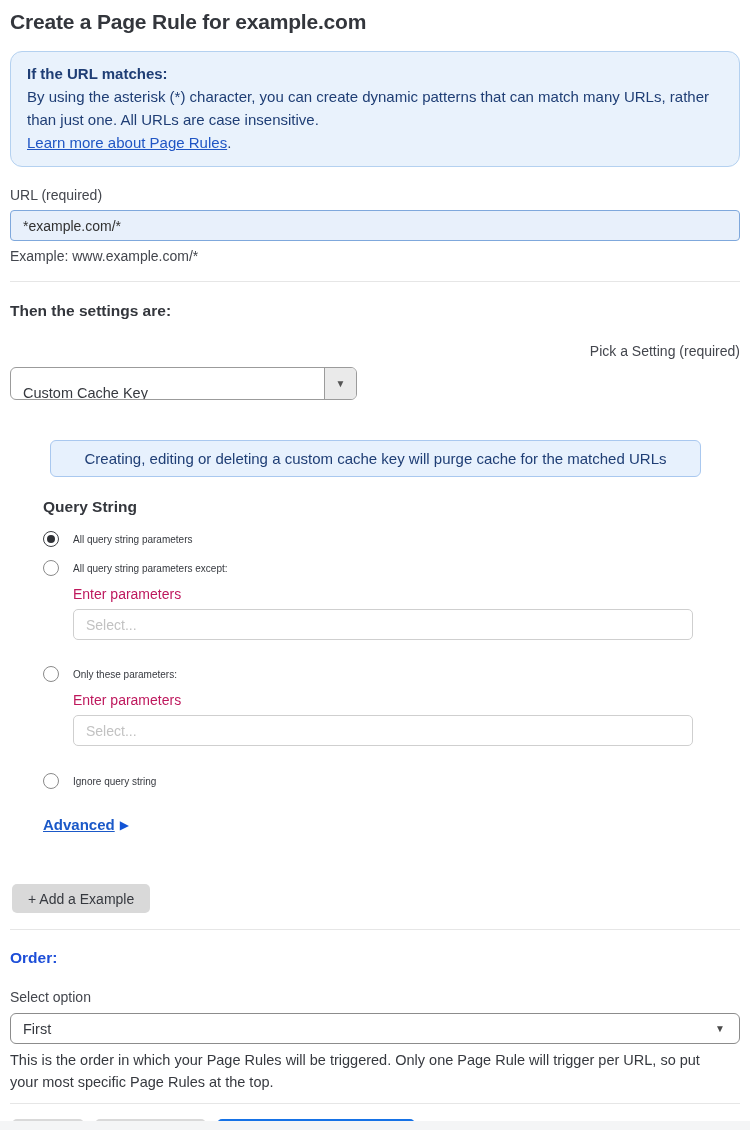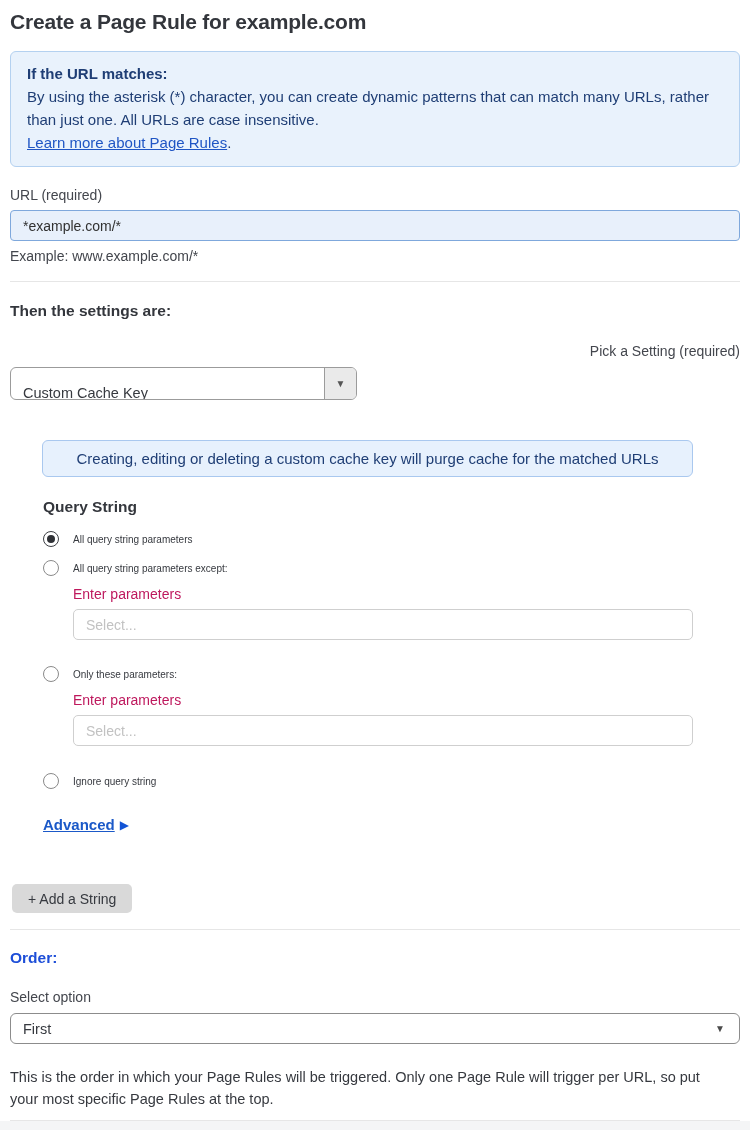--- a/index.html
+++ b/index.html
@@ -3,21 +3,21 @@
 <meta charset="utf-8">
 <style>
   * { margin:0; padding:0; box-sizing:border-box; }
   html,body { width:750px; height:1130px; background:#ffffff; overflow:hidden; }
   body { font-family:"Liberation Sans","DejaVu Sans",sans-serif; color:#36393f; position:relative; }
   .container { padding:8px 10px 0 10px; }
 
   h1.page-title { font-size:21px; font-weight:700; color:#33363c; letter-spacing:-0.2px; line-height:28px; }
 
   .info-box {
-    margin-top:15px; background:#e9f2fc; border:1px solid #b4d1f0; border-radius:6px;
+    margin-top:15px; background:#e9f2fc; border:1px solid #b4d1f0; border-radius:12px;
     padding:10px 16px 12px 16px; color:#1f3e75; font-size:15px; line-height:23px;
   }
   .info-box .info-heading { font-weight:700; }
   .info-box a.info-link { color:#1f55c4; text-decoration:underline; cursor:pointer; }
 
   .field-label { margin-top:20px; font-size:14px; color:#43464d; }
   .url-input {
     margin-top:7px; width:100%; height:31px; background:#e8f0fb; border:1px solid #7fa8dc;
     border-radius:4px; padding:0 12px; font-size:14px; color:#313131;
     font-family:"Liberation Sans","DejaVu Sans",sans-serif; outline:none; display:block;
@@ -33,21 +33,21 @@
     margin-top:8px; width:347px; height:33px; background:#ffffff; border:1px solid #9b9b9b;
     border-radius:6px; display:flex; align-items:stretch; cursor:pointer; overflow:hidden;
   }
   .dropdown .dd-value { flex:1; display:flex; align-items:center; padding:0 12px; font-size:14.5px; color:#36393f;margin-top:18px; }
   .dropdown .dd-caret-seg {
     width:32px; background:#eaeaea; border-left:1px solid #9b9b9b;
     display:flex; align-items:center; justify-content:center; color:#555; font-size:10px;
   }
 
   .notice-box {
-    margin-top:40px; margin-left:32px; width:651px; background:#e7f1fd; border:1px solid #a9c8ef;
+    margin-top:40px; margin-left:40px; width:651px; background:#e7f1fd; border:1px solid #a9c8ef;
     border-radius:6px; padding:9px 24px; color:#1f3e75; font-size:15px; text-align:center;
   }
 
   .qs-heading { margin-top:21px; margin-left:33px; font-size:15.5px; font-weight:700; color:#33363c; }
 
   .radio-row { margin-left:33px; display:flex; align-items:center; }
   .radio-row.r1 { margin-top:15px; }
   .radio-row.r2 { margin-top:13px; }
   .radio-row.r3 { margin-top:26px; }
   .radio-row.r4 { margin-top:27px; }
@@ -78,21 +78,21 @@
 
   .divider.d2 { margin-top:16px; }
   .order-heading { margin-top:19px; font-size:15.5px; font-weight:700; color:#1d4ed8; }
   .order-label { margin-top:22px; font-size:14px; color:#43464d; }
   .order-select {
     margin-top:8px; width:100%; height:31px; border:1px solid #8c8c8c; border-radius:6px;
     background:#fff; display:flex; align-items:center; justify-content:space-between;
     padding:0 14px 0 12px; font-size:14.5px; color:#36393f; cursor:pointer;
   }
   .order-select .os-caret { color:#4a4a4a; font-size:10px; }
-  .order-help { margin-top:22px; font-size:14.5px; color:#36393f; line-height:22px; max-width:720px; }
+  .order-help { margin-top:5px; font-size:14.5px; color:#36393f; line-height:22px; max-width:720px; }
 
   .divider.d3 { margin-top:10px; }
   .footer-actions { margin-top:15px; display:flex; align-items:center; }
   .btn { height:31px; border:none; border-radius:5px; font-size:14px; cursor:pointer;
     font-family:"Liberation Sans","DejaVu Sans",sans-serif; }
   .btn-gray { background:#d9d9d9; color:#36393f; }
   .btn-blue { background:#1672e6; color:#ffffff; }
   .btn-cancel { width:72px; margin-left:2px; }
   .btn-draft { width:111px; margin-left:11px; }
   .btn-deploy { width:198px; margin-left:11px; }
@@ -162,21 +162,21 @@
         <span class="dot"></span>
       </span>
     <span class="radio-label">Ignore query string</span>
   </div>
 
   <div class="advanced-row">
     <a class="advanced-link">Advanced</a>
     <span class="advanced-caret">▶</span>
   </div>
 
-  <button class="add-setting-btn">+ Add a String</button>
+  <button class="add-setting-btn">+ Add a Example</button>
 
   <div class="divider d2"></div>
 
   <div class="order-heading">Order:</div>
   <div class="order-label">Select option</div>
   <div class="order-select">
     <span>First</span>
     <span class="os-caret">▼</span>
   </div>
   <div class="order-help">This is the order in which your Page Rules will be triggered. Only one Page Rule will trigger per URL, so put your most specific Page Rules at the top.</div>

